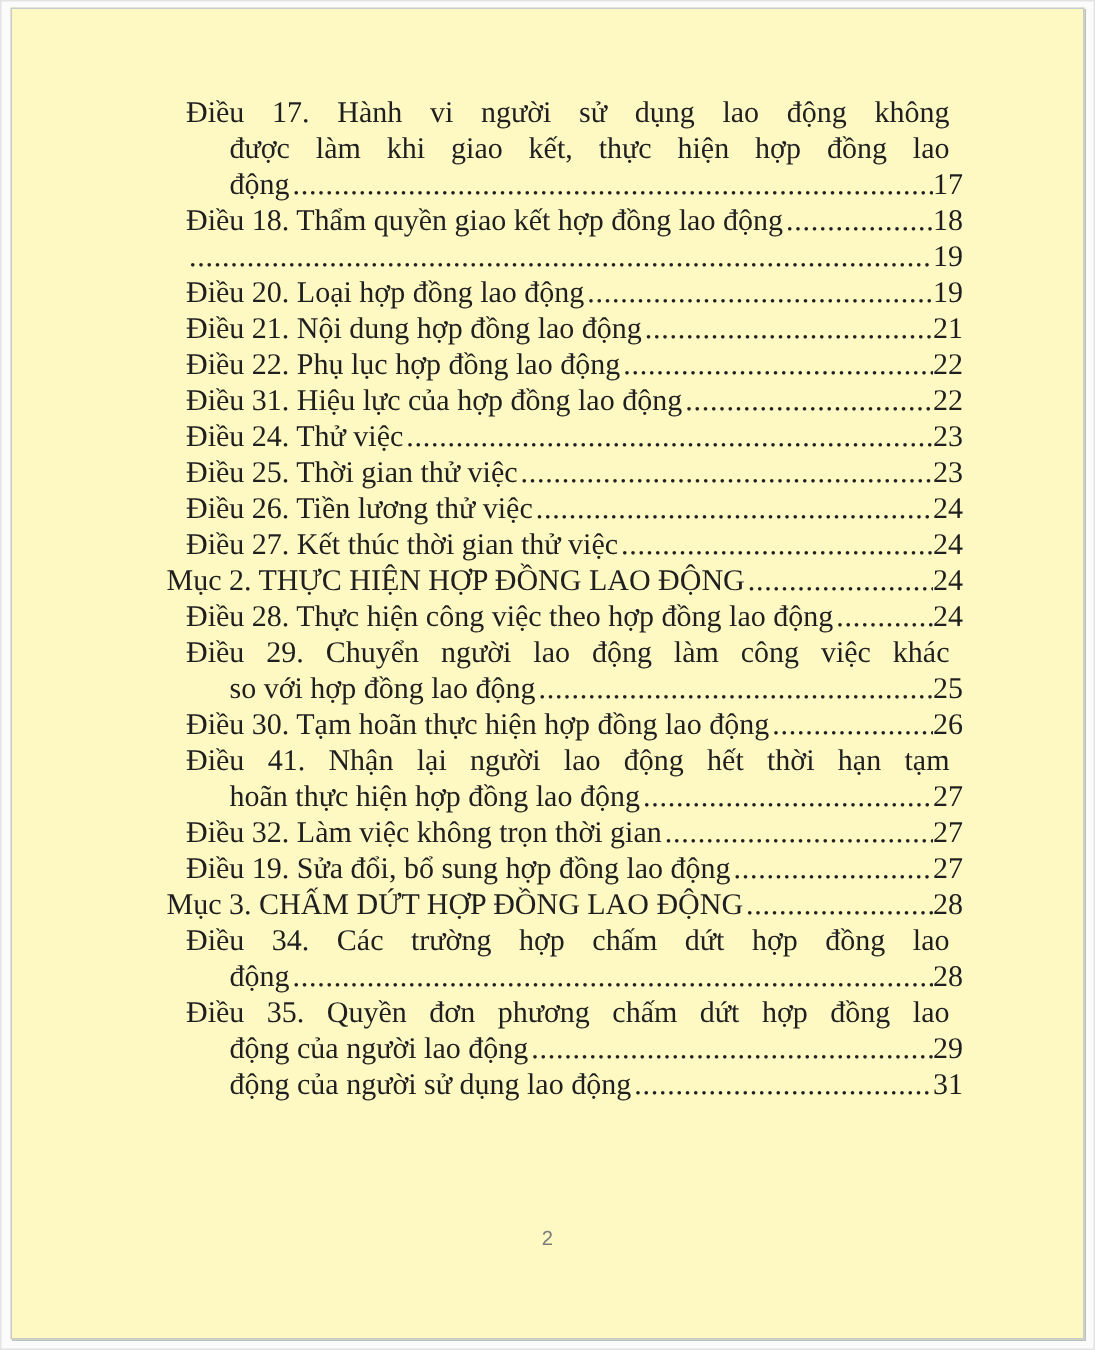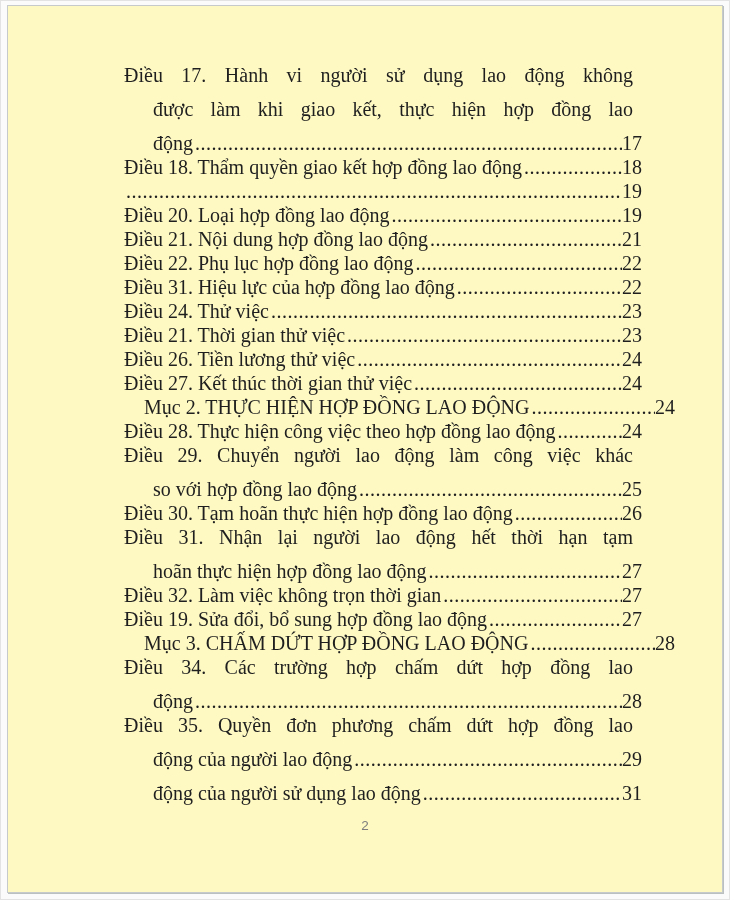--- a/index.html
+++ b/index.html
@@ -31,23 +31,23 @@
     position: absolute;
     left: 103px;
     top: 57px;
     width: 531px;
     font-family: "Liberation Serif", "DejaVu Serif", serif;
     font-size: 20px;
     line-height: 24px;
     color: #1f1f1f;
   }
   .row { box-sizing: border-box; width: 100%; }
-  .ind0 { padding-left: 0; margin-left: 33px; }
+  .ind0 { padding-left: 0; }
   .ind1 { padding-left: 13px; }
-  .ind2 { padding-left: 42px; margin-top: 10px; }
+  .ind2 { padding-left: 42px; }
   .justify {
     text-align: justify;
     text-align-last: justify;
     padding-right: 9px;
   }
   .leader-row {
     display: flex;
     align-items: flex-start;
   }
   .leader-row .t { white-space: pre; flex: 0 0 auto; }
@@ -117,21 +117,21 @@
           <span class="t">Điều 31. Hiệu lực của hợp đồng lao động</span>
           <span class="leader"></span>
           <span class="pg">22</span>
         </div>
       <div class="row ind1 leader-row">
           <span class="t">Điều 24. Thử việc</span>
           <span class="leader"></span>
           <span class="pg">23</span>
         </div>
       <div class="row ind1 leader-row">
-          <span class="t">Điều 21. Thời gian thử việc</span>
+          <span class="t">Điều 25. Thời gian thử việc</span>
           <span class="leader"></span>
           <span class="pg">23</span>
         </div>
       <div class="row ind1 leader-row">
           <span class="t">Điều 26. Tiền lương thử việc</span>
           <span class="leader"></span>
           <span class="pg">24</span>
         </div>
       <div class="row ind1 leader-row">
           <span class="t">Điều 27. Kết thúc thời gian thử việc</span>
@@ -154,21 +154,21 @@
       <div class="row ind2 leader-row">
           <span class="t">so với hợp đồng lao động</span>
           <span class="leader"></span>
           <span class="pg">25</span>
         </div>
       <div class="row ind1 leader-row">
           <span class="t">Điều 30. Tạm hoãn thực hiện hợp đồng lao động</span>
           <span class="leader"></span>
           <span class="pg">26</span>
         </div>
-      <div class="row ind1 justify"><span>Điều 31. Nhận lại người lao động hết thời hạn tạm</span></div>
+      <div class="row ind1 justify"><span>Điều 41. Nhận lại người lao động hết thời hạn tạm</span></div>
       <div class="row ind2 leader-row">
           <span class="t">hoãn thực hiện hợp đồng lao động</span>
           <span class="leader"></span>
           <span class="pg">27</span>
         </div>
       <div class="row ind1 leader-row">
           <span class="t">Điều 32. Làm việc không trọn thời gian</span>
           <span class="leader"></span>
           <span class="pg">27</span>
         </div>

